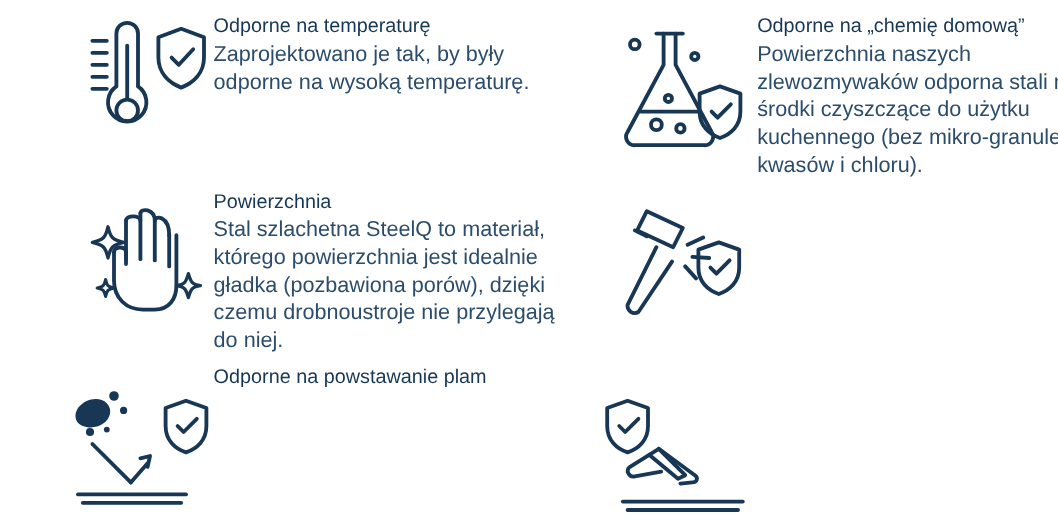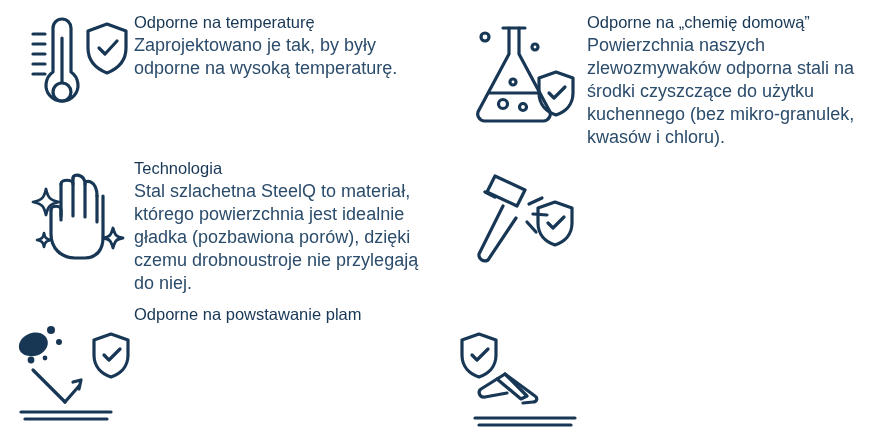--- a/index.html
+++ b/index.html
@@ -12,20 +12,21 @@
     height: 441px;
     font-family: "Liberation Sans", sans-serif;
     color: #173755;
     overflow: hidden;
   }
   .board {
     position: relative;
     width: 882px;
     height: 441px;
     box-sizing: border-box;
+    padding-left: 44px;
   }
   .grid {
     display: grid;
     grid-template-columns: 441px 441px;
     grid-template-rows: 146px 146px 149px;
     width: 882px;
     height: 441px;
   }
   .feature {
     display: flex;
@@ -134,21 +135,21 @@
           <path d="M36 48c0-5 10-5 10 0v10"></path>
           <path d="M36 48v24c0 14 10 24 24 24h10c12 0 18-9 18-20V34"></path>
           <path d="M46 22c0-5 12-5 12 0M58 16c0-5 12-4 12 6M70 22c0-5 12-4 12 12"></path>
 
           <path d="M18 40c9-2 11-4 13-13 2 9 4 11 13 13-9 2-11 4-13 13-2-9-4-11-13-13z" stroke-width="2.8"></path>
           <path d="M88 76c7-1 8-3 10-10 2 7 3 9 10 10-7 1-8 3-10 10-2-7-3-9-10-10z" stroke-width="2.8"></path>
           <path d="M22 78c5-1 6-2 7-7 1 5 2 6 7 7-5 1-6 2-7 7-1-5-2-6-7-7z" stroke-width="2.6"></path>
         </svg>
       </div>
       <div class="txt">
-        <p class="f-title">Technologia</p>
+        <p class="f-title">Powierzchnia</p>
         <p class="f-body">Stal szlachetna SteelQ to materiał, którego powierzchnia jest idealnie gładka (pozbawiona porów), dzięki czemu drobnoustroje nie przylegają do niej.</p>
       </div>
     </div>
 
     <div class="feature cell-3">
       <div class="icon-wrap">
         <svg width="124" height="112" viewBox="0 0 124 112" fill="none" stroke="#173755" stroke-width="3.2" stroke-linecap="round" stroke-linejoin="round">
 
           <path d="M36 14l30 14-8 16-30-14z"></path>
           <path d="M26 30l10 5"></path>

